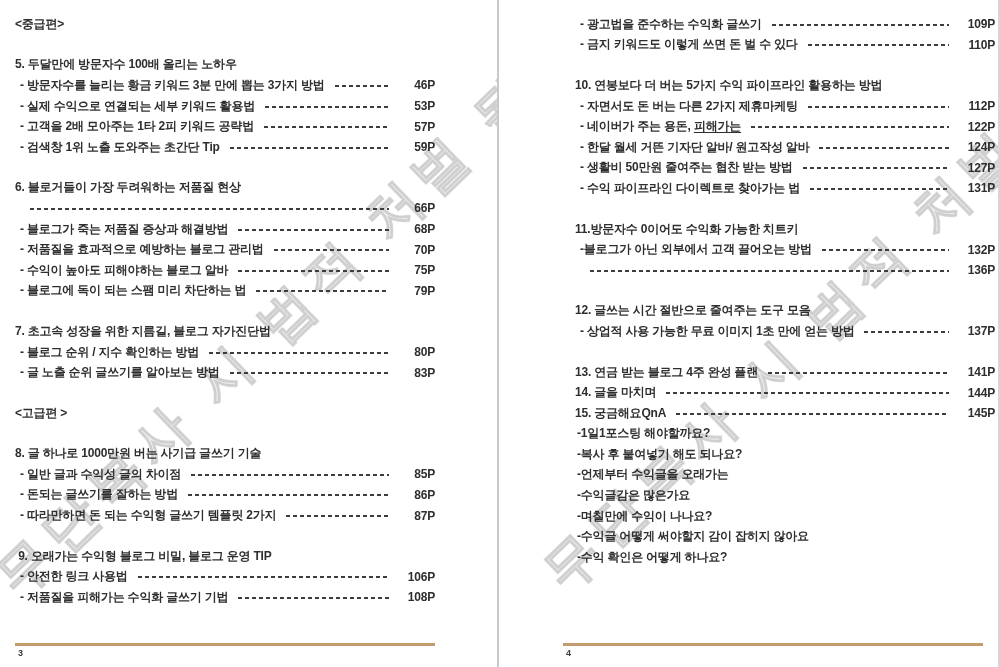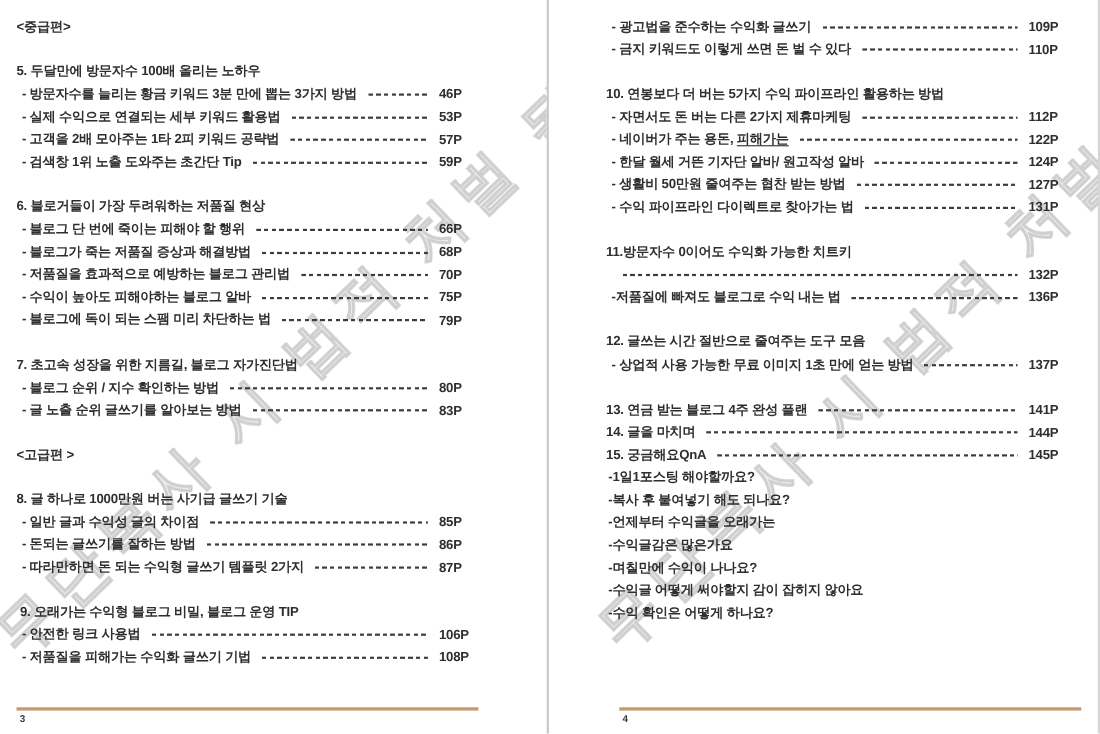--- a/index.html
+++ b/index.html
@@ -11,39 +11,39 @@
 
   .page { position:absolute; top:0; width:497px; height:667px; overflow:hidden; }
   .page.left  { left:0; }
   .page.right { left:503px; }
 
   .divider  { position:absolute; left:497px; top:0; width:2px; height:667px; background:#c7cacb; }
   .edge-line{ position:absolute; right:0; top:0; width:2px; height:667px; background:#d4d7d8; }
 
   .content { position:absolute; top:14px; }
   .page.left  .content { left:15px; width:420px; }
-  .page.right .content { left:48px; width:420px; }
+  .page.right .content { left:72px; width:420px; }
 
   .block { margin-bottom:20px; }
   .block:last-child { margin-bottom:0; }
 
   .line {
     display:flex; align-items:center; height:20.6px;
     font-size:12px; font-weight:700; color:#2e2e2e;
     white-space:pre; letter-spacing:-0.2px;
   }
   .line.item { padding-left:5px; }
   .line.qna  { padding-left:2px; }
   .label { flex:0 0 auto; }
   .label.u { text-decoration:underline; text-underline-offset:2px; }
   .leader {
     flex:1 1 auto; min-width:12px; height:2px; margin:1px 10px 0 10px;
     background-image:repeating-linear-gradient(90deg,#3d3d3d 0 4px,transparent 4px 7px);
   }
-  .pnum { flex:0 0 auto; width:36px; }
+  .pnum { flex:0 0 auto; width:36px; text-align:right; }
 
   .watermark {
     position:absolute; z-index:0; pointer-events:none;
     font-size:54px; font-weight:700; letter-spacing:9px; white-space:nowrap;
     color:rgba(178,178,178,0.22);
     -webkit-text-stroke:1.2px rgba(158,158,158,0.38);
     transform:rotate(-44deg); transform-origin:0 50%;
   }
   .page.left  .watermark { left:6px;  top:550px; }
   .page.right .watermark { left:50px; top:545px; }
@@ -69,21 +69,21 @@
         </div>
         <div class="block">
           <div class="line heading"><span class="label">5. 두달만에 방문자수 100배 올리는 노하우</span></div>
           <div class="line item"><span class="label">- 방문자수를 늘리는 황금 키워드 3분 만에 뽑는 3가지 방법</span><div class="leader"></div><span class="pnum">46P</span></div>
           <div class="line item"><span class="label">- 실제 수익으로 연결되는 세부 키워드 활용법</span><div class="leader"></div><span class="pnum">53P</span></div>
           <div class="line item"><span class="label">- 고객을 2배 모아주는 1타 2피 키워드 공략법</span><div class="leader"></div><span class="pnum">57P</span></div>
           <div class="line item"><span class="label">- 검색창 1위 노출 도와주는 초간단 Tip</span><div class="leader"></div><span class="pnum">59P</span></div>
         </div>
         <div class="block">
           <div class="line heading"><span class="label">6. 블로거들이 가장 두려워하는 저품질 현상</span></div>
-          <div class="line item"><span class="label">- 블로그 단 번에 죽이는 피해야 할 행위</span><div class="leader"></div><span class="pnum">66P</span></div>
+          <div class="line item"><div class="leader"></div><span class="pnum">66P</span></div>
           <div class="line item"><span class="label">- 블로그가 죽는 저품질 증상과 해결방법</span><div class="leader"></div><span class="pnum">68P</span></div>
           <div class="line item"><span class="label">- 저품질을 효과적으로 예방하는 블로그 관리법</span><div class="leader"></div><span class="pnum">70P</span></div>
           <div class="line item"><span class="label">- 수익이 높아도 피해야하는 블로그 알바</span><div class="leader"></div><span class="pnum">75P</span></div>
           <div class="line item"><span class="label">- 블로그에 독이 되는 스팸 미리 차단하는 법</span><div class="leader"></div><span class="pnum">79P</span></div>
         </div>
         <div class="block">
           <div class="line heading"><span class="label">7. 초고속 성장을 위한 지름길, 블로그 자가진단법</span></div>
           <div class="line item"><span class="label">- 블로그 순위 / 지수 확인하는 방법</span><div class="leader"></div><span class="pnum">80P</span></div>
           <div class="line item"><span class="label">- 글 노출 순위 글쓰기를 알아보는 방법</span><div class="leader"></div><span class="pnum">83P</span></div>
         </div>
@@ -116,22 +116,22 @@
         <div class="block">
           <div class="line heading"><span class="label">10. 연봉보다 더 버는 5가지 수익 파이프라인 활용하는 방법</span></div>
           <div class="line item"><span class="label">- 자면서도 돈 버는 다른 2가지 제휴마케팅</span><div class="leader"></div><span class="pnum">112P</span></div>
           <div class="line item"><span class="label">- 네이버가 주는 용돈, </span><span class="label u">피해가는</span><div class="leader"></div><span class="pnum">122P</span></div>
           <div class="line item"><span class="label">- 한달 월세 거뜬 기자단 알바/ 원고작성 알바</span><div class="leader"></div><span class="pnum">124P</span></div>
           <div class="line item"><span class="label">- 생활비 50만원 줄여주는 협찬 받는 방법</span><div class="leader"></div><span class="pnum">127P</span></div>
           <div class="line item"><span class="label">- 수익 파이프라인 다이렉트로 찾아가는 법</span><div class="leader"></div><span class="pnum">131P</span></div>
         </div>
         <div class="block">
           <div class="line heading"><span class="label">11.방문자수 0이어도 수익화 가능한 치트키</span></div>
-          <div class="line item"><div class="leader"></div><span class="pnum">132P</span></div>
-          <div class="line item"><span class="label">-저품질에 빠져도 블로그로 수익 내는 법</span><div class="leader"></div><span class="pnum">136P</span></div>
+          <div class="line item"><span class="label">-블로그가 아닌 외부에서 고객 끌어오는 방법</span><div class="leader"></div><span class="pnum">132P</span></div>
+          <div class="line item"><div class="leader"></div><span class="pnum">136P</span></div>
         </div>
         <div class="block">
           <div class="line heading"><span class="label">12. 글쓰는 시간 절반으로 줄여주는 도구 모음</span></div>
           <div class="line item"><span class="label">- 상업적 사용 가능한 무료 이미지 1초 만에 얻는 방법</span><div class="leader"></div><span class="pnum">137P</span></div>
         </div>
         <div class="block">
           <div class="line heading"><span class="label">13. 연금 받는 블로그 4주 완성 플랜</span><div class="leader"></div><span class="pnum">141P</span></div>
           <div class="line heading"><span class="label">14. 글을 마치며</span><div class="leader"></div><span class="pnum">144P</span></div>
           <div class="line heading"><span class="label">15. 궁금해요QnA</span><div class="leader"></div><span class="pnum">145P</span></div>
           <div class="line qna"><span class="label">-1일1포스팅 해야할까요?</span></div>

